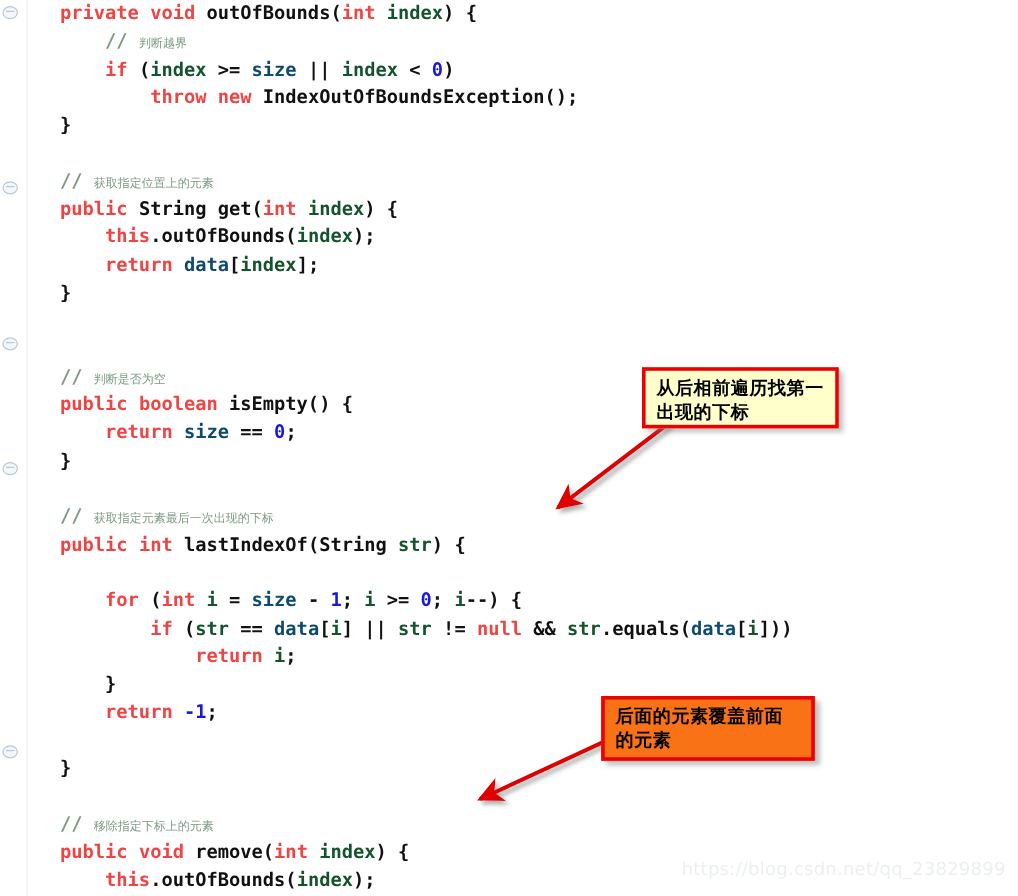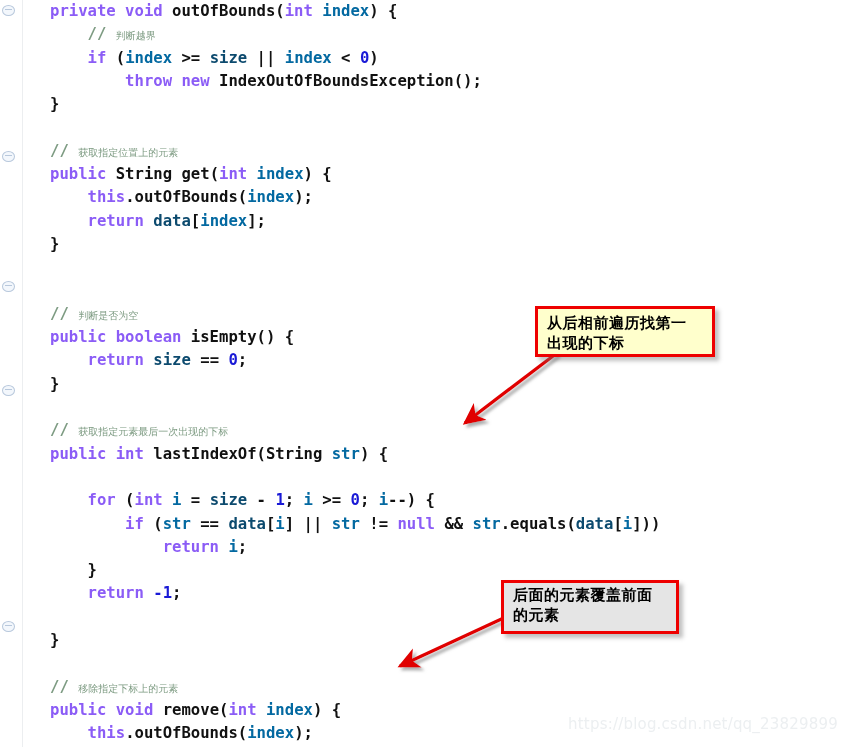--- a/index.html
+++ b/index.html
@@ -59,23 +59,23 @@
     font-weight: bold;
     letter-spacing: 0px;
   }
   .ln {
     height: 23.3px;
     padding-left: 50px;
     white-space: pre;
   }
 
   
-  .kw   { color: #8b5cf6; text-align: right; }   
+  .kw   { color: #ef4444; text-align: right; }   
   .fld  { color: #0c4a6e; }   
-  .par  { color: #0369a1; }   
+  .par  { color: #14532d; }   
   .pln  { color: #111111; }   
   .num  { color: #1919d6; }
   .cmt  { color: #7d9b82; font-weight: bold; }
   .cmt-cjk { color: #7d9b82; font-family: "DejaVu Sans", "Liberation Sans", sans-serif; font-weight: normal; font-size: 10px; }
 
   
   .callout {
     position: absolute;
     background: #ffffcc;
     border: 3px solid #ee0000;
@@ -83,21 +83,21 @@
     font-family: "DejaVu Sans", "Liberation Sans", sans-serif;
     font-weight: bold;
     font-size: 15px;
     line-height: 20px;
     color: #000000;
     padding: 4px 7px 5px 9px;
     box-sizing: border-box;
     white-space: pre-line;
     letter-spacing: 0.5px;
   }
-  #callout-1 { left: 535px; top: 306px; width: 180px; height: 51px; }
+  #callout-1 { left: 535px; top: 306px; width: 164px; height: 51px; }
   #callout-2 { left: 501px; top: 580px; width: 178px; height: 54px; }
 
   .arrow-svg {
     position: absolute;
     pointer-events: none;
   }
   #arrow-1 { left: 455px; top: 345px; width: 110px; height: 90px; }
   #arrow-2 { left: 388px; top: 608px; width: 130px; height: 70px; }
 
   
@@ -150,18 +150,18 @@
         <marker id="ah2" markerWidth="7" markerHeight="7" refX="5.6" refY="3.2" orient="auto">
           <path d="M0,0.1 L6.4,3.2 L0,6.3 L1.7,3.2 Z" fill="#e00000"></path>
         </marker>
       </defs>
       <line class="arrow-line-2" x1="120" y1="8" x2="12" y2="58" stroke="#e00000" stroke-width="3.4" marker-end="url(#ah2)" filter="url(#sh2)"></line>
     </svg>
 
     <div class="callout" id="callout-1" style="background: rgb(255, 255, 204); border-color: rgb(238, 0, 0);">从后相前遍历找第一
 出现的下标</div>
 
-    <div class="callout" id="callout-2" style="background: #e5e5e5; border-color: rgb(238, 0, 0); font-family: Liberation Mono, monospace;">后面的元素覆盖前面
+    <div class="callout" id="callout-2" style="background: #f97316; border-color: rgb(238, 0, 0);">后面的元素覆盖前面
 的元素</div>
   </div>
 
   <div id="watermark">https://blog.csdn.net/qq_23829899</div>
 </div>
 
 </body></html>

